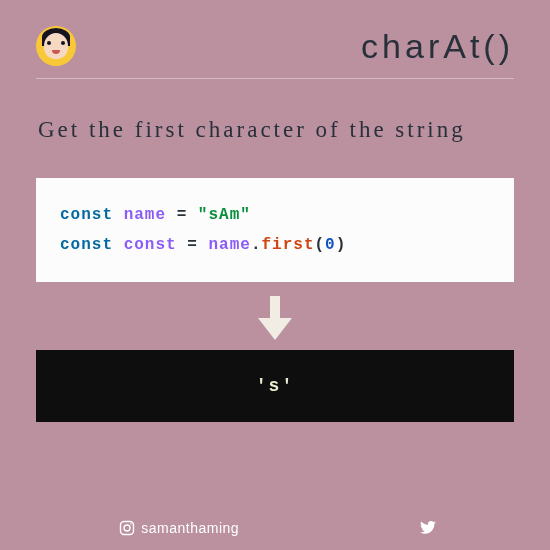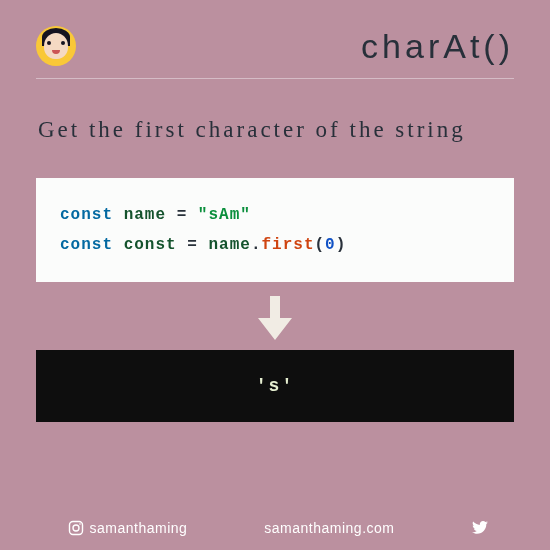--- a/index.html
+++ b/index.html
@@ -77,21 +77,21 @@
   margin: 10px 36px 0;
   background: #fbfcfb;
   padding: 22px 24px;
   font-family: "Courier New", monospace;
   font-size: 16px;
   font-weight: bold;
   letter-spacing: 1px;
   line-height: 1.9;
 }
 .kw { color: #0369a1; }
-.var { color: #14532d; }
+.var { color: #8b5cf6; }
 .op { color: #28303a; }
 .str { color: #0a8f3c; }
 .fn { color: #cf4410; }
 .num { color: #1152c5; }
 .paren { color: #28303a; }
 .arrow {
   display: flex;
   justify-content: center;
   margin: 14px 0 10px;
 }
@@ -167,22 +167,19 @@
     <span>
       <svg width="16" height="16" viewBox="0 0 16 16" fill="none" stroke="#fff" stroke-width="1.4">
         <rect x="1.5" y="1.5" width="13" height="13" rx="3.5"></rect>
         <circle cx="8" cy="8" r="3"></circle>
         <circle cx="12" cy="4" r="0.8" fill="#fff" stroke="none"></circle>
       </svg>
     </span>
     <span>samanthaming</span>
   </div>
   <div class="footer-item">
-    <span>samanthaming.com</span>
-  </div>
-  <div class="footer-item">
     <span>
       <svg width="16" height="14" viewBox="0 0 16 14">
         <path d="M 16 1.6 c -0.6 0.3 -1.2 0.4 -1.9 0.5 c 0.7 -0.4 1.2 -1 1.4 -1.8 c -0.6 0.4 -1.3 0.7 -2.1 0.8 C 12.8 0.4 12 0 11 0 C 9.3 0 7.8 1.4 7.8 3.2 c 0 0.3 0 0.5 0.1 0.7 C 5.2 3.8 2.8 2.5 1.1 0.6 C 0.8 1.1 0.7 1.7 0.7 2.3 c 0 1.1 0.6 2.1 1.4 2.6 c -0.5 0 -1 -0.2 -1.4 -0.4 v 0 c 0 1.5 1.1 2.8 2.6 3.1 c -0.3 0.1 -0.6 0.1 -0.9 0.1 c -0.2 0 -0.4 0 -0.6 -0.1 C 2.2 9 3.4 9.9 4.8 10 C 3.7 10.8 2.3 11.3 0.8 11.3 c -0.3 0 -0.5 0 -0.8 0 C 1.5 12.2 3.2 12.8 5 12.8 c 6 0 9.3 -5 9.3 -9.3 v -0.4 C 15 2.7 15.5 2.2 16 1.6 z" fill="#fff"></path>
       </svg>
     </span>
   </div>
 </div>
 
 </body></html>

